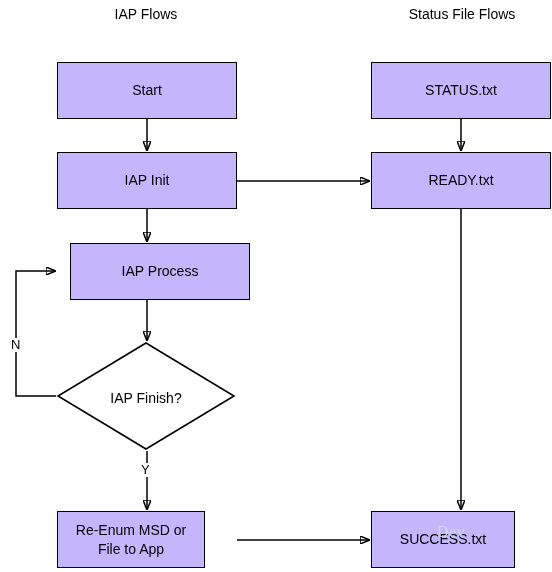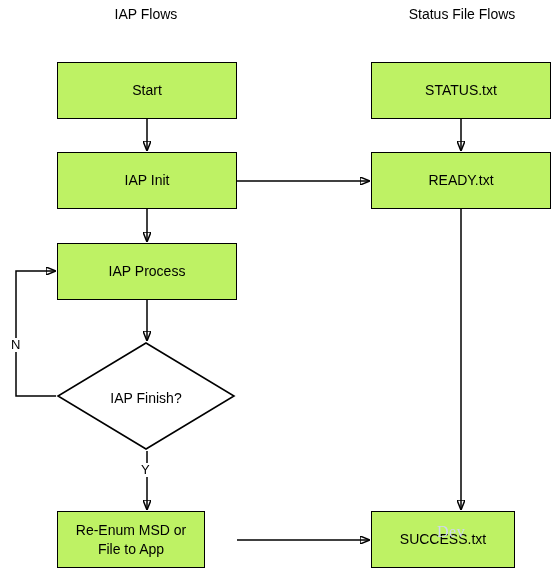--- a/index.html
+++ b/index.html
@@ -31,35 +31,35 @@
     white-space: nowrap;
     line-height: 16px;
   }
   #title-iap  { left: 46px;  top: 6px;  width: 200px; }
   #title-status { left: 362px; top: 6px; width: 200px; }
 
   .node-box {
     position: absolute;
     box-sizing: border-box;
     border: 1.6px solid #000000;
-    background: #bef264;
+    background: #c4b5fd;
     display: flex;
     align-items: center;
     justify-content: center;
     text-align: center;
     font-size: 14px;
     line-height: 19px;
     color: #000000;
   }
   .node-box .node-label { display: block; }
 
   
   #box-start    { left: 57px; top: 62px;  width: 180px; height: 57px; }
   #box-iap-init { left: 57px; top: 152px; width: 180px; height: 57px; }
-  #box-iap-proc { left: 57px; top: 243px; width: 180px; height: 57px; }
+  #box-iap-proc { left: 70px; top: 243px; width: 180px; height: 57px; }
   #box-reenum   { left: 57px; top: 511px; width: 148px; height: 57px; }
 
   
   #box-status  { left: 371px; top: 62px;  width: 180px; height: 57px; }
   #box-ready   { left: 371px; top: 152px; width: 180px; height: 57px; }
   #box-success { left: 371px; top: 511px; width: 144px; height: 57px; }
 
   
   #node-decision {
     position: absolute;

